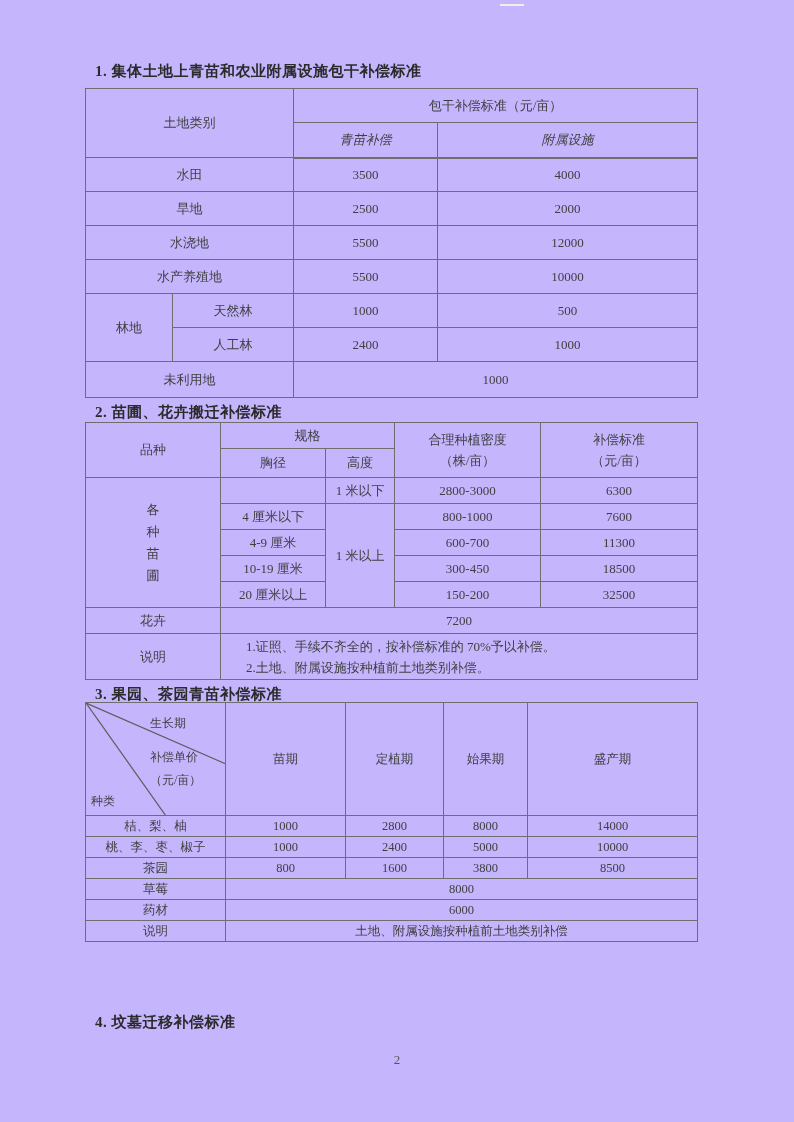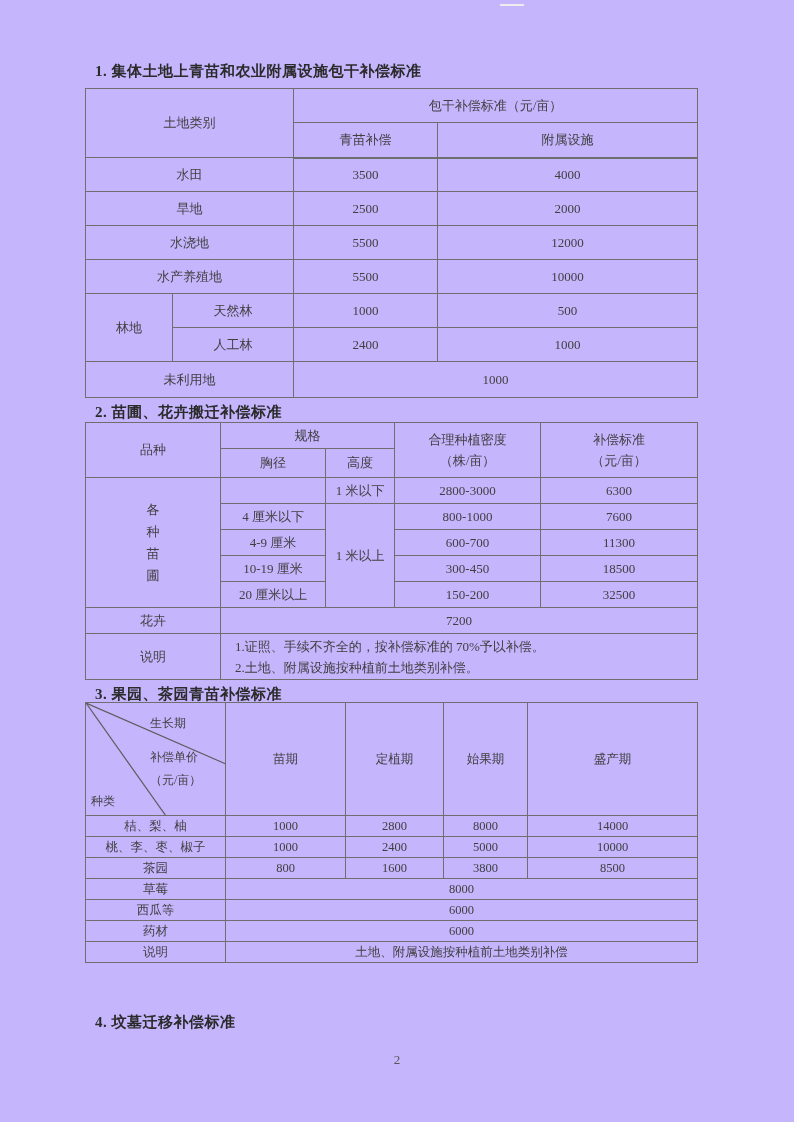--- a/index.html
+++ b/index.html
@@ -17,24 +17,24 @@
     border-collapse:collapse; table-layout:fixed;
   }
   td {
     border:1px solid #6e6e6e; text-align:center; vertical-align:middle;
     padding:0; font-size:13px; color:#3f3f3f; overflow:hidden;
   }
   .t3 td { font-size:12.5px; }
   tr.h34 { height:34px; } tr.h35 { height:35px; } tr.h36 { height:36px; }
   tr.h26 { height:26px; } tr.h29 { height:29px; } tr.h46 { height:46px; }
   tr.h21 { height:21px; } tr.h113 { height:113px; }
-  .thick-bottom td { border-bottom-width:2px; }
+  .thick-bottom td { border-bottom-width:2px;font-style:italic; }
   .two-line div { line-height:21px; }
   .vert-cell div { line-height:22px; font-size:13px; }
-  .note-cell { text-align:left; padding-left:14px; }
+  .note-cell { text-align:left; padding-left:25px; }
   .note-cell div { line-height:21px; }
   .corner-cell { position:relative; padding:0; }
   .corner-cell svg { position:absolute; left:0; top:0; display:block; }
   .corner-label { position:absolute; font-size:12px; white-space:nowrap; }
   .lbl-growth { top:12px; left:64px; }
   .lbl-price1 { top:46px; left:64px; }
   .lbl-price2 { top:69px; left:64px; }
   .lbl-kind   { bottom:5px; left:5px; }
   .page-number {
     position:absolute; left:0; right:0; top:1052px; text-align:center;
@@ -224,24 +224,20 @@
       <td>800</td>
       <td>1600</td>
       <td>3800</td>
       <td>8500</td>
     </tr>
     <tr class="h21">
       <td>草莓</td>
       <td colspan="4">8000</td>
     </tr>
     <tr class="h21">
-      <td>西瓜等</td>
-      <td colspan="4">6000</td>
-    </tr>
-    <tr class="h21">
       <td>药材</td>
       <td colspan="4">6000</td>
     </tr>
     <tr class="h21">
       <td>说明</td>
       <td colspan="4">土地、附属设施按种植前土地类别补偿</td>
     </tr>
   </tbody>
     </table>
 

